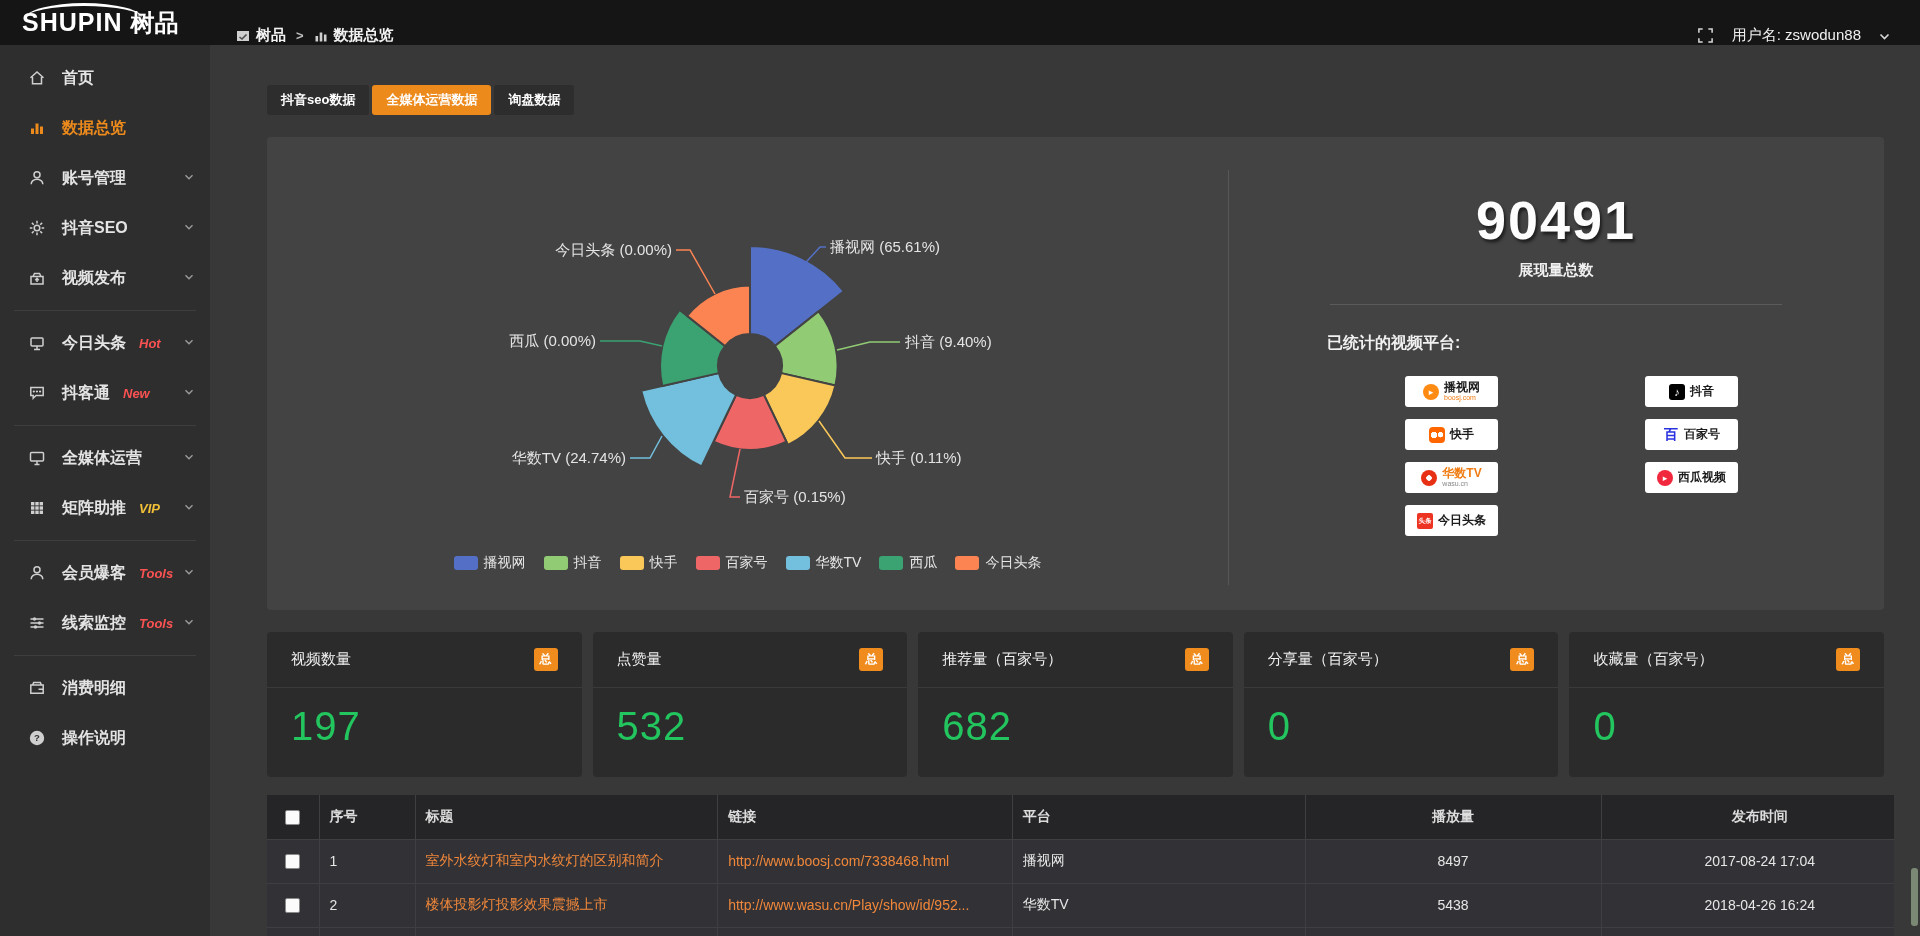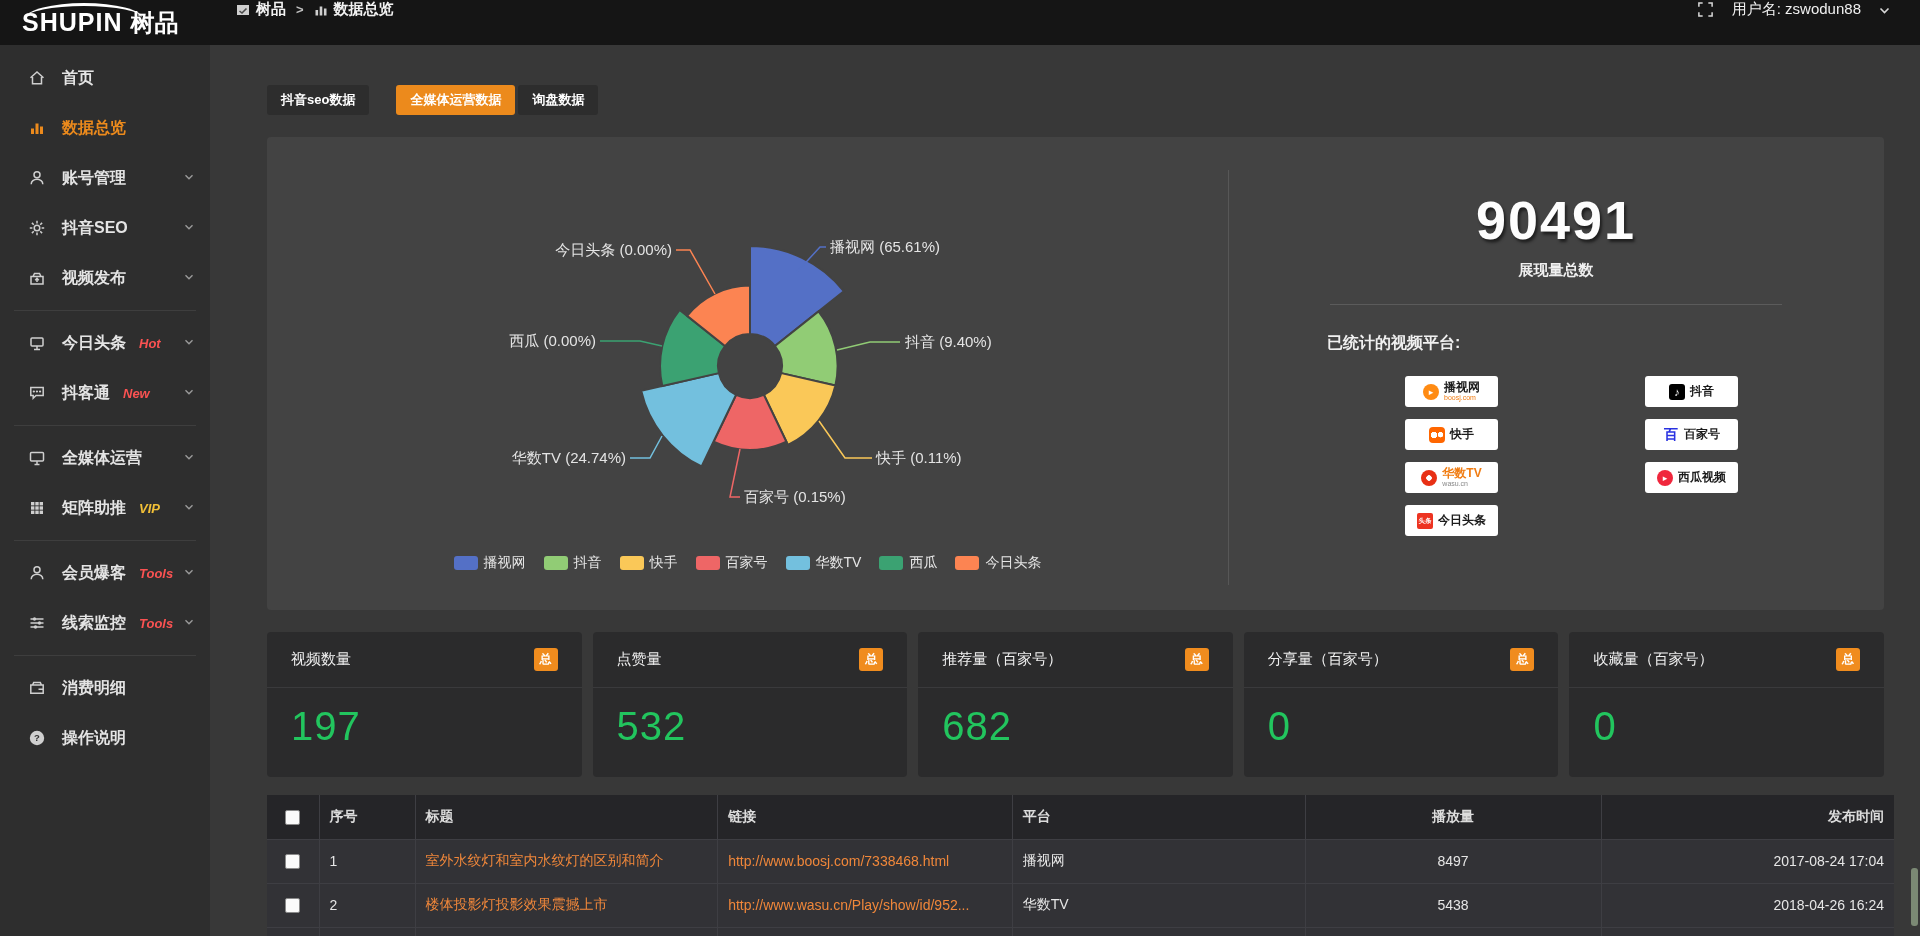--- a/index.html
+++ b/index.html
@@ -3,21 +3,21 @@
 <meta charset="utf-8">
 <style>
   * { margin:0; padding:0; box-sizing:border-box; }
   html,body { width:1920px; height:936px; overflow:hidden; }
   body {
     background:#383838;
     font-family:"Liberation Sans","DejaVu Sans",sans-serif;
     color:#e8e8e8; position:relative;
   }
   
-  .topbar { position:absolute; left:0; top:0; right:0; height:45px; background:#151515; display:flex; align-items:flex-start; z-index:10; }
+  .topbar { position:absolute; left:0; top:0; right:0; height:45px; background:#151515; display:flex; align-items:flex-end; z-index:10; }
   .logo { width:210px; height:45px; position:relative; display:flex; align-items:center; padding-left:22px; }
   .logo-arc { position:absolute; left:26px; top:3px; width:116px; height:15px; border-top:3px solid #fff; border-radius:50% / 100% 100% 0 0; }
   .logo-main { font-size:25px; font-weight:bold; letter-spacing:1px; color:#fff; }
   .logo-cn { font-size:24px; font-weight:bold; color:#fff; margin-left:8px; }
   .breadcrumb { display:flex; align-items:center; margin-left:26px; font-size:15px; font-weight:bold; color:#f2f2f2; gap:10px; }
   .crumb { display:flex; align-items:center; gap:6px; cursor:default; }
   .crumb svg { display:block; }
   .crumb-sep { color:#c0c0c0; font-size:13px; }
   .topbar-right { margin-left:auto; display:flex; align-items:center; gap:18px; padding-right:30px; font-size:15px; color:#f0f0f0; }
   .icon-btn svg { display:block; stroke:#d8d8d8; fill:none; stroke-width:1.6; }
@@ -33,21 +33,21 @@
   .mi-badge { margin-left:13px; font-size:13px; font-weight:bold; font-style:italic; }
   .mi-chev { position:absolute; right:16px; top:50%; margin-top:-4px; }
   .mi-chev svg { stroke:#9a9a9a; fill:none; stroke-width:1.6; display:block; }
   .mi.active { color:var(--accent); }
   .mi.active .mi-icon { color:var(--accent); }
   .side-div { height:1px; background:#3e3e3e; margin:7px 14px; }
   
   .main { position:absolute; left:210px; top:45px; right:0; bottom:0; overflow:hidden; }
   .tabs { position:absolute; left:57px; top:40px; display:flex; gap:3px; }
   .tab { background:#2d2d2d; color:#fff; font-size:13px; font-weight:bold; padding:6px 14px; border-radius:3px; cursor:pointer; }
-  .tab.active { background:var(--accent);margin-left:24px; }
+  .tab.active { background:var(--accent); }
   
   .panel { position:absolute; left:57px; top:92px; width:1617px; height:473px; background:#434343; border-radius:4px; }
   .chart-sec { position:absolute; left:0; top:0; width:961px; height:473px; }
   .chart-sec svg text { font-family:"Liberation Sans","DejaVu Sans",sans-serif; }
   .legend { position:absolute; left:0; right:0; bottom:38px; display:flex; justify-content:center; gap:18px; align-items:center; }
   .leg-item { display:flex; align-items:center; gap:6px; font-size:14px; color:#e6e6e6; cursor:pointer; }
   .leg-swatch { width:24px; height:14px; border-radius:3px; }
   .sum-sec { position:absolute; left:961px; top:0; width:656px; height:473px; }
   .sum-divider { position:absolute; left:0; top:33px; bottom:25px; width:1px; background:#575757; }
   .sum-total { text-align:center; margin-top:52px; font-size:54px; font-weight:bold; color:#fdfdfd; letter-spacing:2px; text-shadow:2px 3px 3px rgba(0,0,0,.55); }
@@ -87,21 +87,21 @@
   th { background:#252528; color:#dcdcdc; font-weight:bold; }
   td { background:#323236; color:#e6e6e6; }
   th:first-child, td:first-child { border-left:none; }
   th:last-child, td:last-child { border-right:none; }
   .col-cb { width:3.2%; text-align:center; }
   .col-num { width:5.9%; text-align:left;margin-left:40px; }
   .col-title { width:18.6%; text-align:left; }
   .col-link { width:18.1%; text-align:left; }
   .col-plat { width:18%; text-align:left; }
   .col-plays { width:18.2%; text-align:center; }
-  .col-time { width:18%; text-align:right;padding-left:34px; }
+  .col-time { width:18%; text-align:center;padding-left:34px; }
   .cellcb { width:15px; height:15px; background:#fbfbfb; border:1px solid #8a8a8a; border-radius:2px; display:inline-block; vertical-align:middle; cursor:pointer; }
   .tlink { color:var(--link); cursor:pointer; }
   
   .scroll-thumb { position:absolute; right:2px; top:868px; width:7px; height:58px; background:#87987f; border-radius:3px; opacity:.85; }
 </style>
 </head>
 <body>
 
 <div class="topbar">
   <div class="logo">

